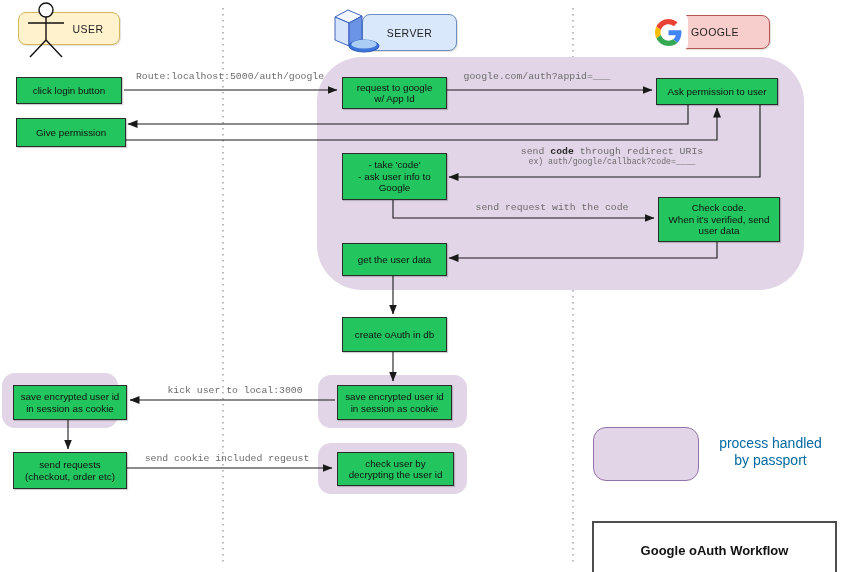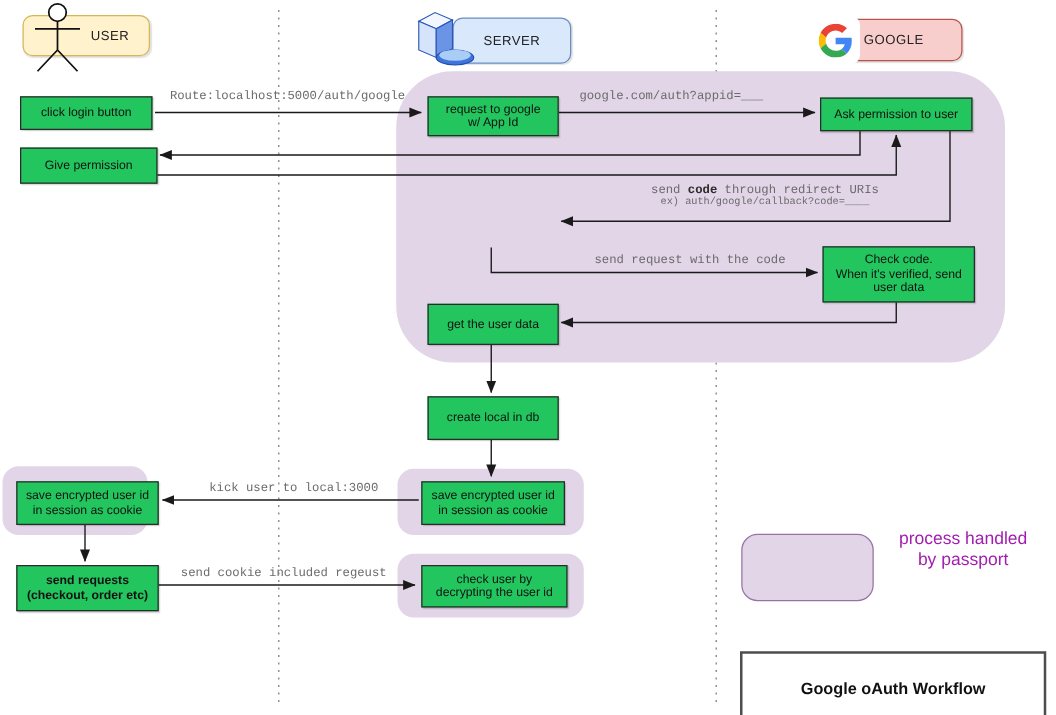--- a/index.html
+++ b/index.html
@@ -22,22 +22,22 @@
   #g-square{position:absolute;left:648px;top:13px;width:40px;height:38px;background:#fff;border-radius:7px;
             display:flex;align-items:center;justify-content:center;z-index:6;}
   
   .mlabel{position:absolute;transform:translateX(-50%);white-space:nowrap;
           font-family:"Liberation Mono",monospace;font-size:9.8px;color:#6b6b6b;z-index:5;}
   .mlabel .bold{font-weight:bold;color:#2b2b2b;text-align:center;}
   .mlabel .small{display:block;text-align:center;font-size:8.2px;line-height:10px;}
   
   #legend-swatch{position:absolute;left:593px;top:427px;width:104px;height:52px;border-radius:13px;
                  background:var(--purple);border:1px solid var(--purple-border);}
-  #legend-text{position:absolute;left:703px;top:422px;width:135px;text-align:center;
-               font-size:14px;line-height:17px;color:#a21caf;white-space:pre-line;}
+  #legend-text{position:absolute;left:703px;top:435px;width:135px;text-align:center;
+               font-size:14px;line-height:17px;color:#0369a1;white-space:pre-line;}
   #title-box{position:absolute;left:592px;top:521px;width:245px;height:58px;border:2px solid #4d4d4d;
              background:#fff;display:flex;align-items:center;justify-content:center;
              font-size:13px;font-weight:bold;color:#111;box-sizing:border-box;}
   .z1{z-index:1}.z2{z-index:2}.z3{z-index:3}.z6{z-index:6}
 </style>
 </head>
 <body>
 
 <div id="canvas">
 
@@ -105,30 +105,33 @@
       <path fill="#FBBC05" d="M10.53 28.59c-.48-1.45-.76-2.99-.76-4.59s.27-3.14.76-4.59l-7.98-6.19C.92 16.46 0 20.12 0 24c0 3.88.92 7.54 2.56 10.78l7.97-6.19z"></path>
       <path fill="#34A853" d="M24 48c6.48 0 11.93-2.13 15.89-5.81l-7.73-6c-2.15 1.45-4.92 2.3-8.16 2.3-6.26 0-11.57-4.22-13.47-9.91l-7.98 6.19C6.51 42.62 14.62 48 24 48z"></path>
     </svg>
   </div>
 
   <div class="wbox z3" style="left:16px;top:77px;width:104px;height:25px;">click login button</div>
   <div class="wbox z3" style="left:16px;top:118px;width:108px;height:27px;">Give permission</div>
   <div class="wbox z3" style="left:342px;top:77px;width:103px;height:30px;">request to google
 w/ App Id</div>
   <div class="wbox z3" style="left:656px;top:78px;width:120px;height:25px;">Ask permission to user</div>
+  <div class="wbox z3" style="left:342px;top:153px;width:103px;height:45px;">- take 'code'
+- ask user info to
+Google</div>
   <div class="wbox z3" style="left:342px;top:243px;width:103px;height:31px;">get the user data</div>
   <div class="wbox z3" style="left:658px;top:197px;width:120px;height:43px;">Check code.
 When it's verified, send
 user data</div>
-  <div class="wbox z3" style="left:342px;top:317px;width:103px;height:33px;">create local in db</div>
+  <div class="wbox z3" style="left:342px;top:317px;width:103px;height:33px;">create oAuth in db</div>
   <div class="wbox z3" style="left:337px;top:385px;width:113px;height:33px;">save encrypted user id
 in session as cookie</div>
   <div class="wbox z3" style="left:13px;top:385px;width:112px;height:33px;">save encrypted user id
 in session as cookie</div>
-  <div class="wbox z3" style="left:13px;top:452px;width:112px;height:35px;font-weight:bold;">send requests
+  <div class="wbox z3" style="left:13px;top:452px;width:112px;height:35px;">send requests
 (checkout, order etc)</div>
   <div class="wbox z3" style="left:337px;top:452px;width:115px;height:32px;">check user by
 decrypting the user id</div>
 
   <div class="mlabel" style="left:230px;top:71px;">Route:localhost:5000/auth/google</div>
   <div class="mlabel" style="left:537px;top:71px;">google.com/auth?appid=___</div>
   <div class="mlabel" style="left:612px;top:146px;">
     <span>send </span><span class="bold">code</span><span> through redirect URIs</span>
     <span class="small">ex) auth/google/callback?code=____</span>
   </div>

